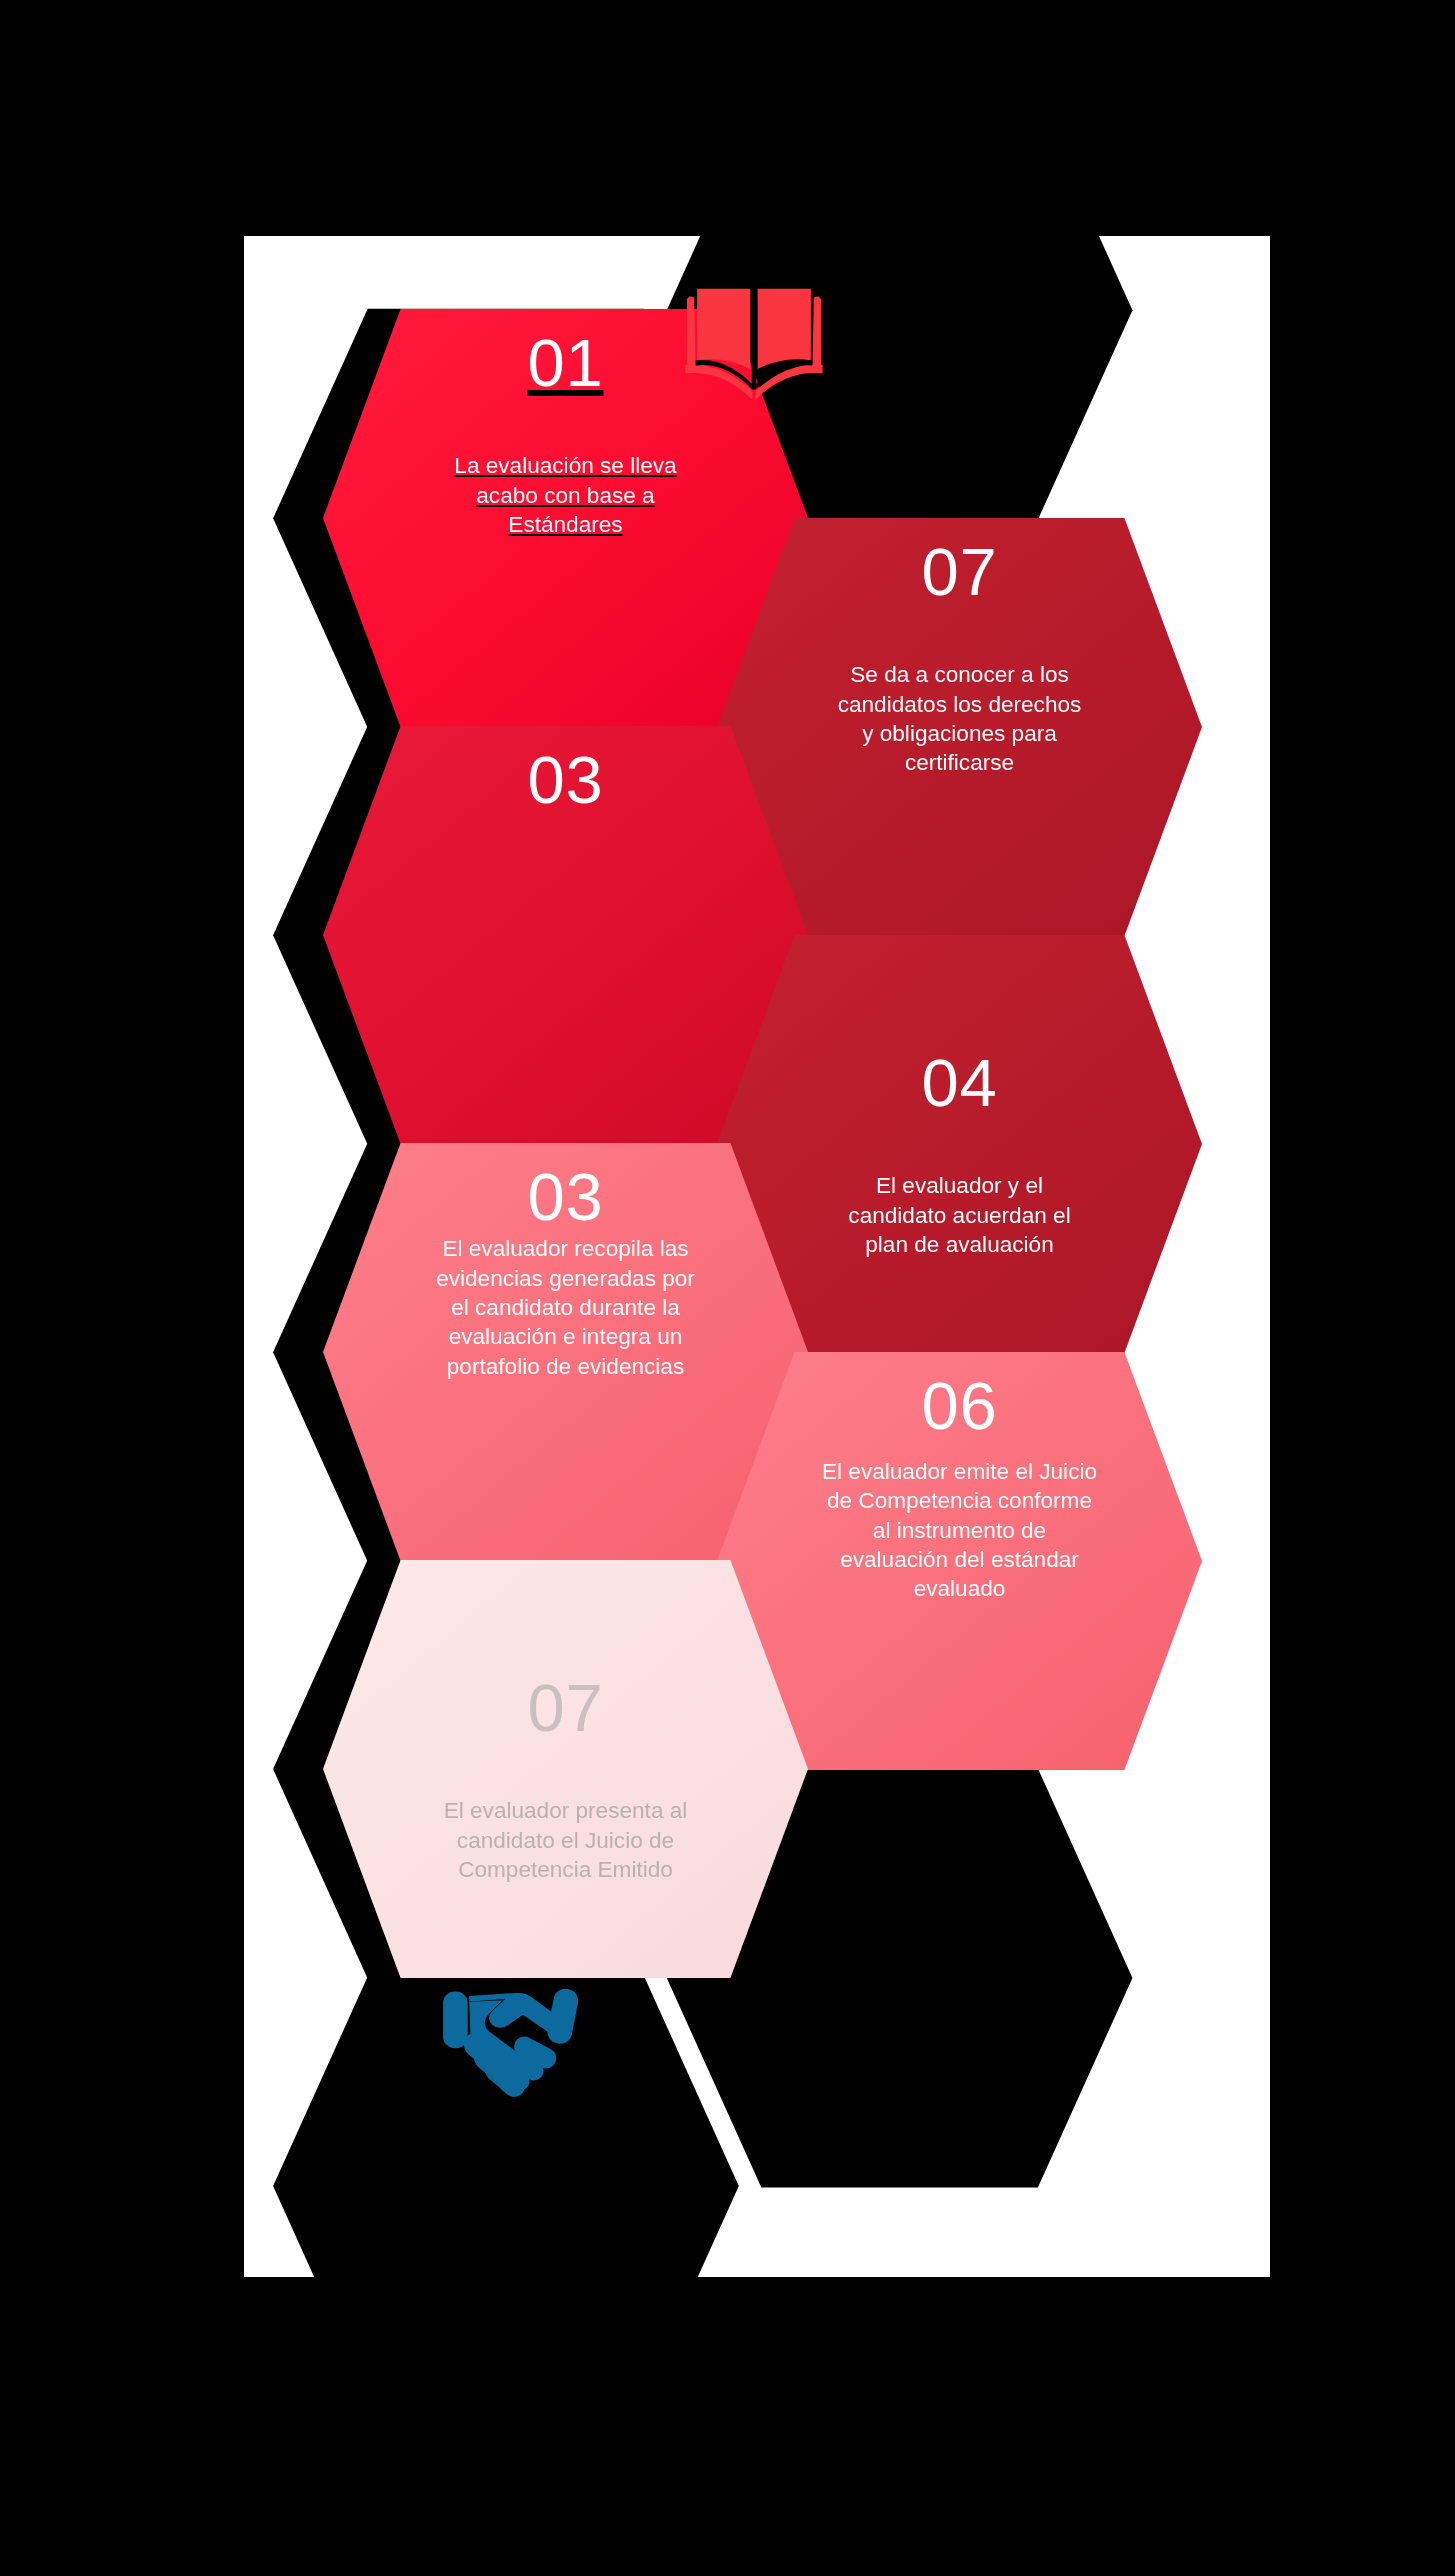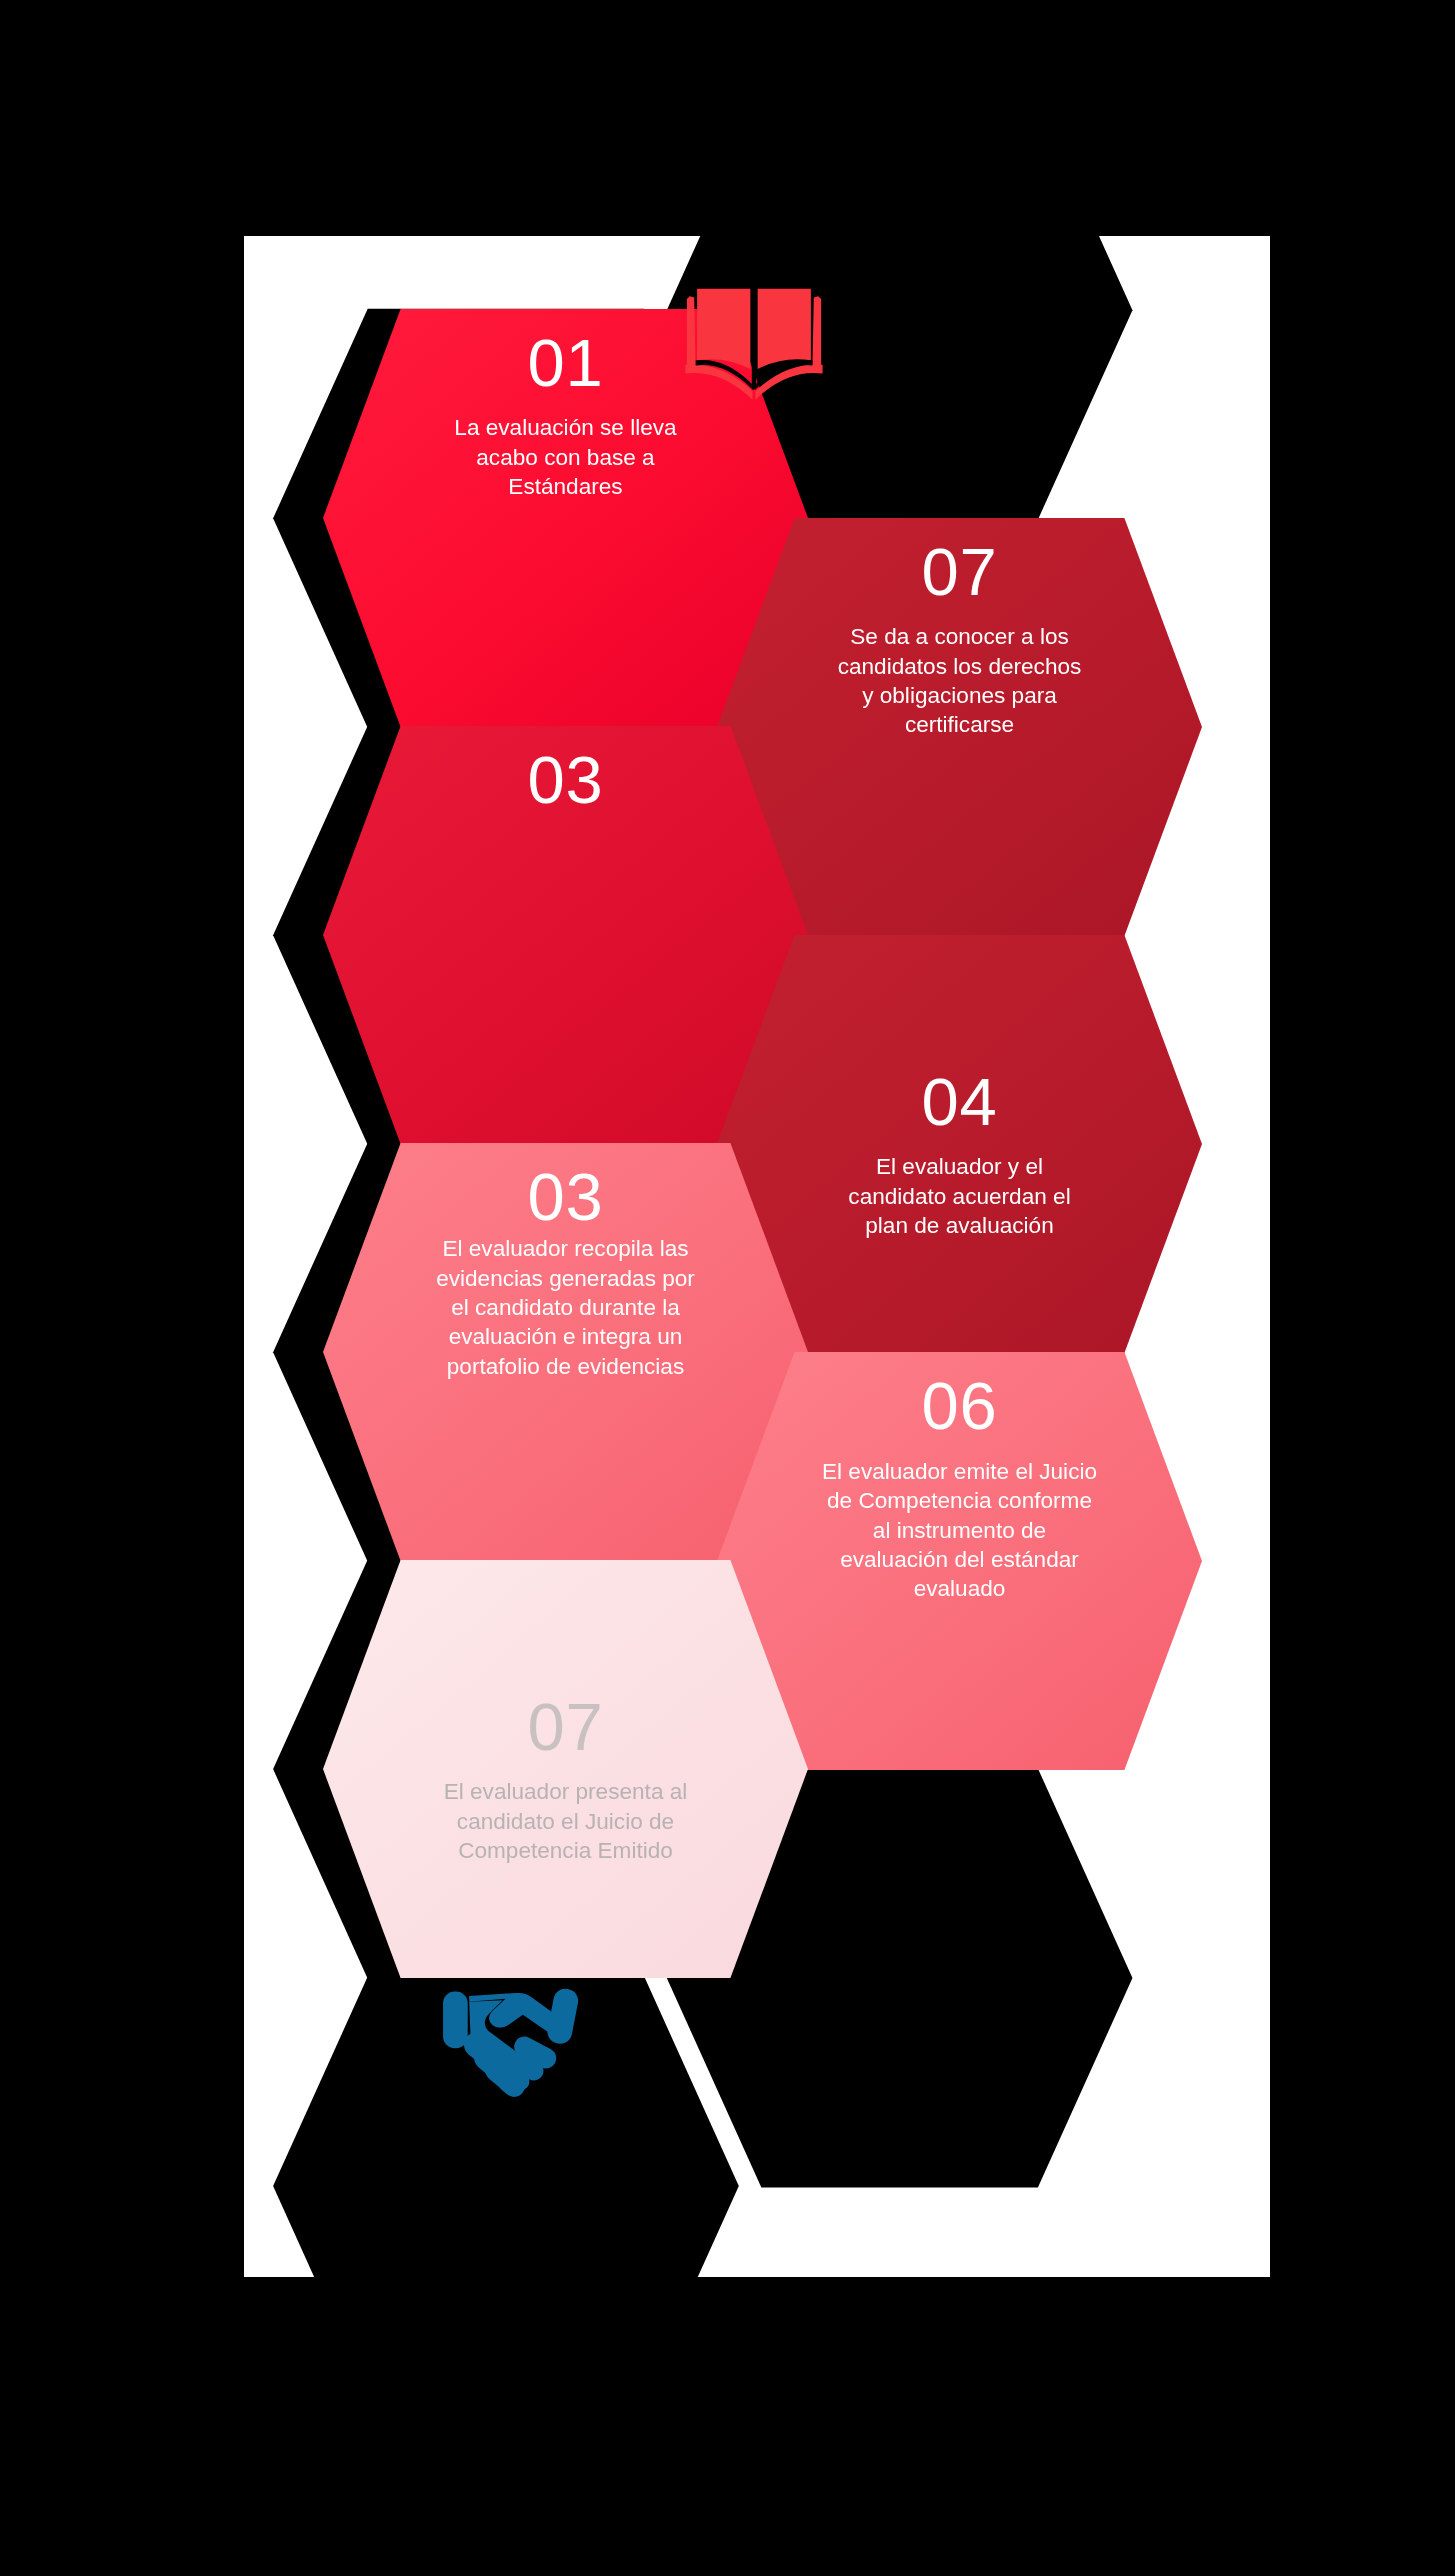--- a/index.html
+++ b/index.html
@@ -30,31 +30,31 @@
   .c-crimson{background:linear-gradient(140deg,#c2202f 0%,#b71b2b 55%,#aa1626 100%);}
   .c-red{background:linear-gradient(140deg,#e91a38 0%,#df0f2f 55%,#cf0a28 100%);}
   .c-salmon{background:linear-gradient(140deg,#fc7f8a 0%,#fa6f7c 55%,#f6606e 100%);}
   .c-pale{background:linear-gradient(140deg,#fde9ea 0%,#fbe0e3 55%,#f9dade 100%);justify-content:center;}
 
   .t-white .num,.t-white .body{color:#ffffff;}
   .t-gray  .num{color:#c9c1c1;}
   .t-gray  .body{color:#b9b2b2;}
 
   
-  #hex1{left:79px;top:73px;}
+  #hex1{left:79px;top:73px;text-decoration:underline;}
   #hex2{left:473px;top:282px;}
   #hex3{left:79px;top:490px;}
   #hex4{left:473px;top:699px;justify-content:center;}
   #hex5{left:79px;top:907px;}
   #hex6{left:473px;top:1116px;}
   #hex7{left:79px;top:1324px;}
   #hex8{left:473px;top:1533px;}
 
   .p-n1{padding-top:20.4px;}
-  .p-b1{margin-top:17px;}
+  .p-b1{margin-top:55px;}
 
   .icon{position:absolute;}
   #book{left:437px;top:47px;width:146px;height:124px;}
   #handshake{left:186px;top:1725px;width:156px;height:138px;}
 </style>
 </head>
 <body>
 
 <div id="card">
 

